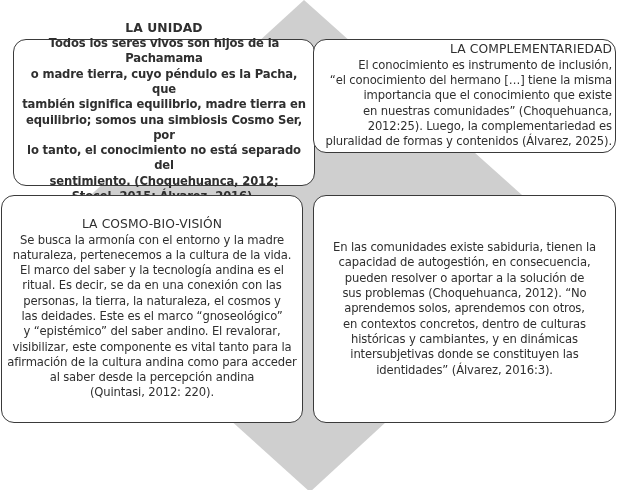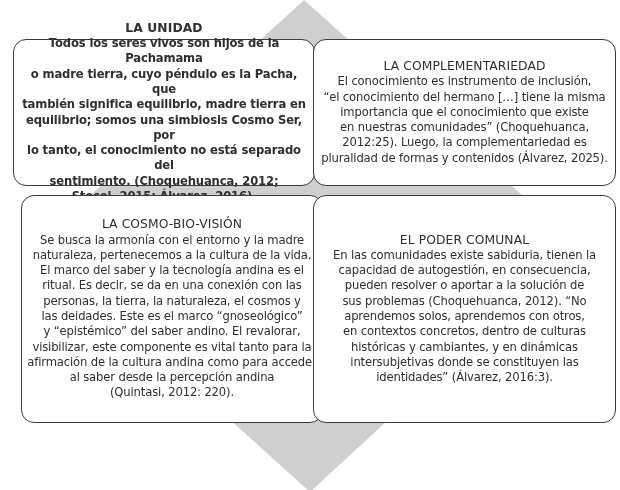--- a/index.html
+++ b/index.html
@@ -6,22 +6,22 @@
   body { width:620px; height:490px; background:#ffffff; position:relative; overflow:hidden;
          font-family:"DejaVu Sans", "Liberation Sans", sans-serif; }
   .diamond { position:absolute; left:0; top:0; width:620px; height:490px; }
   .box { position:absolute; box-sizing:border-box; background:#ffffff;
          border:1.6px solid #3a3a3a; border-radius:13px;
          color:#2f2f2f; text-align:center; font-size:11.6px; line-height:15.3px;
          display:flex; flex-direction:column; justify-content:center; padding:0 3px; }
   .box .title { font-size:12.3px; letter-spacing:0.1px; }
   .box .body { white-space:pre-line; letter-spacing:-0.15px; }
   #box-tl { left:13px; top:39px; width:302px; height:147px;font-weight:bold; }
-  #box-tr { left:313px; top:39px; width:303px; height:147px; }
-  #box-bl { left:1px; top:195px; width:302px; height:228px;margin-left:20px; }
+  #box-tr { left:313px; top:39px; width:303px; height:114px;text-align:right; }
+  #box-bl { left:1px; top:195px; width:302px; height:228px; }
   #box-br { left:313px; top:195px; width:303px; height:228px; }
 </style>
 </head>
 <body>
 
 <svg class="diamond" viewBox="0 0 620 490" xmlns="http://www.w3.org/2000/svg">
   <polygon points="304,0 578,245 310,492 36,245" fill="#cfcfcf"></polygon>
 </svg>
 
 <div class="box" id="box-tl">
@@ -54,21 +54,20 @@
 personas, la tierra, la naturaleza, el cosmos y
 las deidades. Este es el marco “gnoseológico”
 y “epistémico” del saber andino. El revalorar,
 visibilizar, este componente es vital tanto para la
 afirmación de la cultura andina como para acceder
 al saber desde la percepción andina
 (Quintasi, 2012: 220).</div>
 </div>
 
 <div class="box" id="box-br">
-  <div class="title">EL PODER COMUNAL</div>
   <div class="body">En las comunidades existe sabiduria, tienen la
 capacidad de autogestión, en consecuencia,
 pueden resolver o aportar a la solución de
 sus problemas (Choquehuanca, 2012). “No
 aprendemos solos, aprendemos con otros,
 en contextos concretos, dentro de culturas
 históricas y cambiantes, y en dinámicas
 intersubjetivas donde se constituyen las
 identidades” (Álvarez, 2016:3).</div>
 </div>

